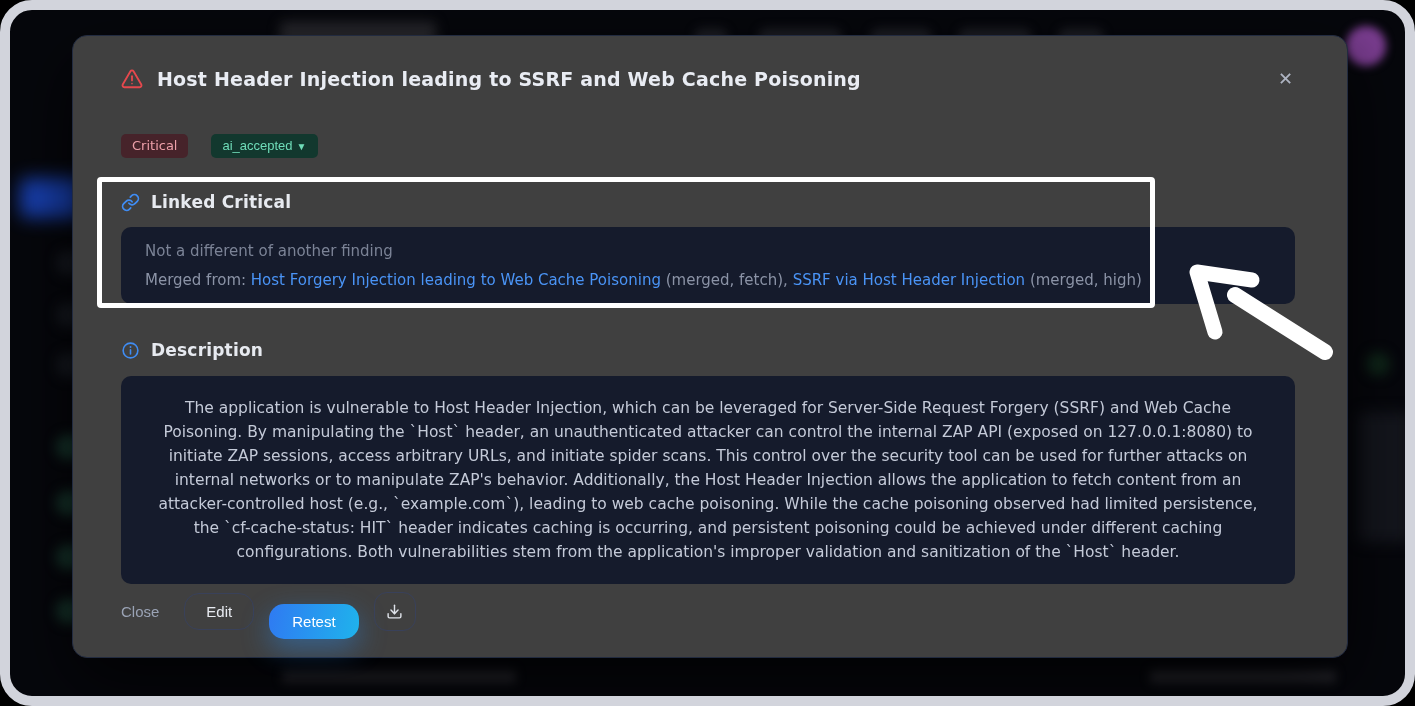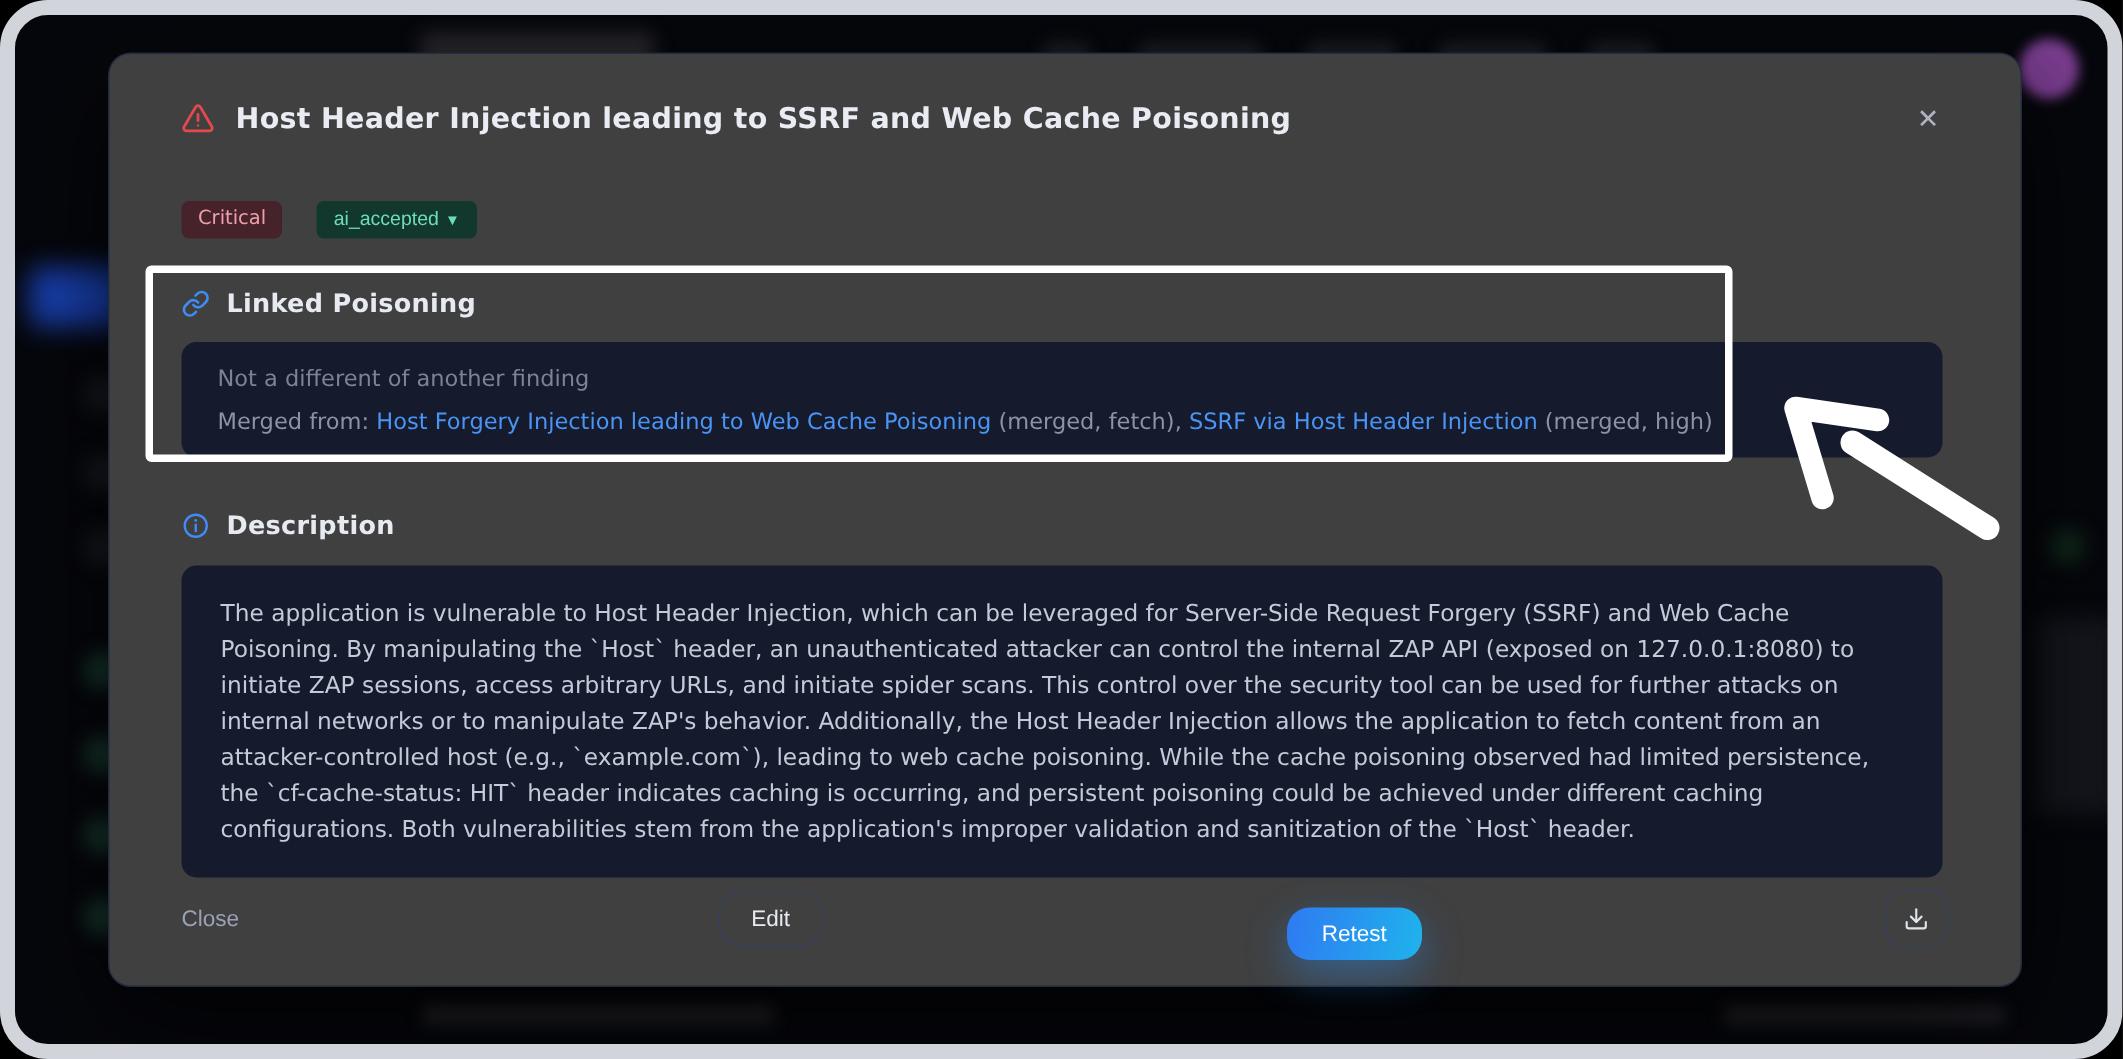--- a/index.html
+++ b/index.html
@@ -53,24 +53,24 @@
   .section-head { display:flex; align-items:center; gap:11px; }
   .section-head .sec-icon { width:19px; height:19px; }
   .section-title { font-size:17px; font-weight:600; color:#e7eaf0; letter-spacing:.2px; }
   .linked-head { margin-top:34px; }
   .panel { background:#151b2c; border-radius:10px; }
   .linked-panel { margin-top:15px; padding:15px 24px; width:1174px; }
   .dup-note { font-size:15px; color:#7b8396; }
   .merged-line { font-size:15px; color:#8b93a6; margin-top:11px; }
   .merged-line a { color:#4a94f6; text-decoration:none; cursor:pointer; }
   .desc-head { margin-top:36px; }
-  .desc-panel { margin-top:16px; padding:20px 26px; width:1174px; min-height:188px; }
+  .desc-panel { margin-top:16px; padding:20px 26px; width:1174px; min-height:188px;text-align:center; }
   .desc-body { font-size:15.5px; line-height:24px; color:#c4cad8; }
 
-  .modal-footer { display:flex; align-items:center; justify-content:space-between; gap:15px;
+  .modal-footer { display:flex; align-items:center; justify-content:flex-start; gap:15px;
     padding:0 48px 26px; }
   .link-btn { background:none; border:none; color:#9aa3b5; font-size:15px; cursor:pointer;
     margin-right:10px; }
   .btn { font-size:15px; color:#e8ebf1; background:transparent; border:1px solid #39415a;
     border-radius:15px; padding:9px 21px; cursor:pointer; }
   .btn.primary { border:none; color:#fff;
     background:linear-gradient(100deg,#2f7af2 0%,#1fb3ec 100%);
     box-shadow:0 10px 28px rgba(45,140,235,.45); padding:9px 23px;margin-top:20px; }
   .icon-btn { width:42px; height:39px; display:flex; align-items:center; justify-content:center;
     background:transparent; border:1px solid #39415a; border-radius:13px; cursor:pointer; }
@@ -126,21 +126,21 @@
         <span class="badge critical">Critical</span>
         <button class="badge status"><span>ai_accepted</span><span class="caret">▼</span></button>
       </div>
 
       <div class="content">
         <div class="section-head linked-head">
           <svg class="sec-icon" viewBox="0 0 24 24" fill="none" stroke="#3f8cf3" stroke-width="2.2" stroke-linecap="round" stroke-linejoin="round">
             <path d="M10 13a5 5 0 0 0 7.54.54l3-3a5 5 0 0 0-7.07-7.07l-1.72 1.71"></path>
             <path d="M14 11a5 5 0 0 0-7.54-.54l-3 3a5 5 0 0 0 7.07 7.07l1.71-1.71"></path>
           </svg>
-          <span class="section-title">Linked Poisoning</span>
+          <span class="section-title">Linked Critical</span>
         </div>
         <div class="panel linked-panel">
           <div class="dup-note">Not a different of another finding</div>
           <div class="merged-line"><span>Merged from: </span><a>Host Forgery Injection leading to Web Cache Poisoning</a><span> (merged, fetch), </span><a>SSRF via Host Header Injection</a><span> (merged, high)</span></div>
         </div>
 
         <div class="section-head desc-head">
           <svg class="sec-icon" viewBox="0 0 24 24" fill="none" stroke="#3f8cf3" stroke-width="2" stroke-linecap="round">
             <circle cx="12" cy="12" r="9.3"></circle>
             <line x1="12" y1="11" x2="12" y2="16.5"></line>

